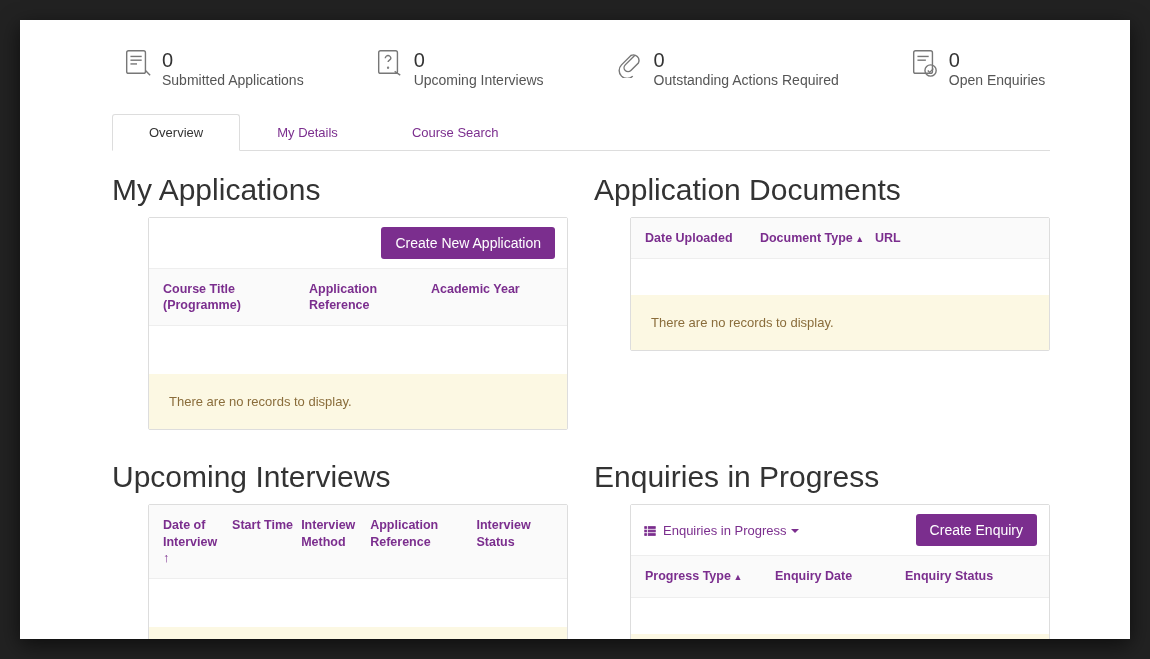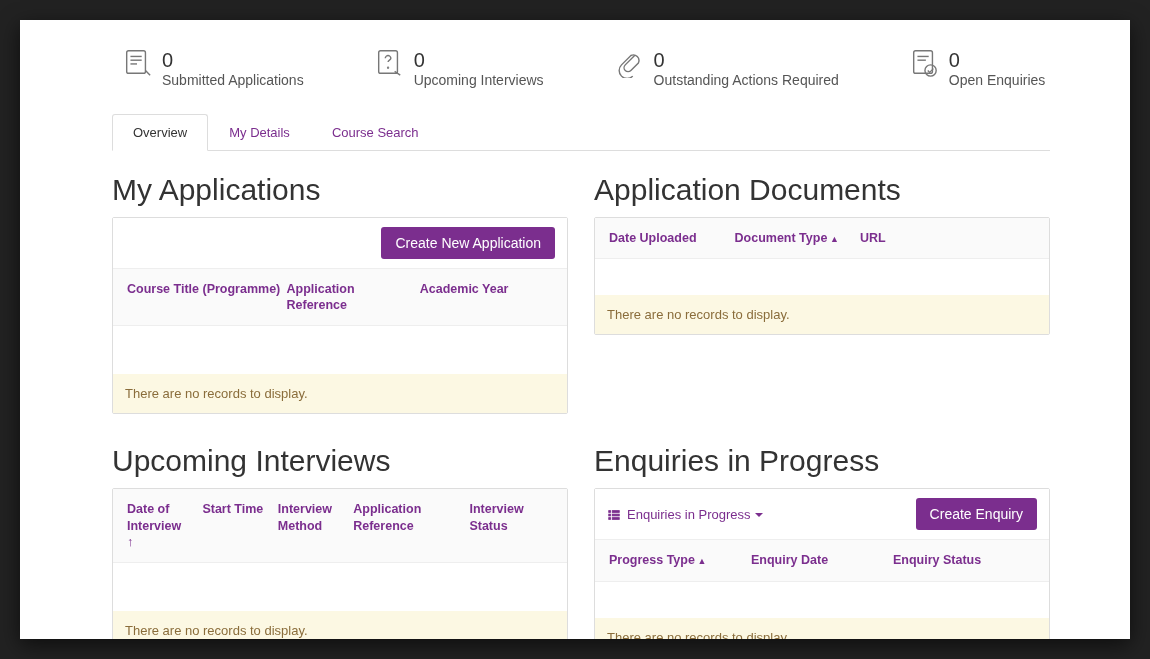--- a/index.html
+++ b/index.html
@@ -35,21 +35,21 @@
   .stat-val { font-size: 20px; color: #333; font-weight: 400; }
   .stat-label { font-size: 14px; color: #555; }
 
   .tabbar {
     display: flex;
     border-bottom: 1px solid #ddd;
     margin: 0 80px 18px 92px;
   }
   .tab {
     font-size: 13px;
-    padding: 10px 20px;
+    padding: 10px 36px;
     color: #7b2e8e;
     cursor: pointer;
     border: 1px solid transparent;
     border-bottom: none;
     position: relative;
     top: 1px;
   }
   .tab.active {
     color: #333;
     border: 1px solid #ddd;
@@ -67,20 +67,21 @@
   .panel { }
   .panel h2 {
     font-size: 30px;
     font-weight: 400;
     color: #333;
     margin: 4px 0 10px 0;
   }
   .card {
     border: 1px solid #ddd;
     border-radius: 2px;
+    margin-left: 36px;
   }
   .card-toolbar {
     display: flex;
     justify-content: flex-end;
     padding: 9px 12px;
     background: #fff;
     border-bottom: 1px solid #eee;
     min-height: 38px;
     align-items: center;
   }
@@ -113,21 +114,21 @@
   }
   .sort-up::after { content:" \25B2"; font-size:9px; }
   .arrow-below::after { content:"\2193"; display:block; font-weight:600; }
   .arrow-below-up::after { content:"\2191"; display:block; font-weight:600; }
 
   .tbody-blank { height: 48px; background:#fff; }
   .empty-msg {
     background: #fcf8e3;
     color: #8a6d3b;
     font-size: 13px;
-    padding: 12px;
+    padding: 20px;
   }
 
   
   .apps .th1{flex:1.2}.apps .th2{flex:1}.apps .th3{flex:1}.apps .th4{flex:1}.apps .th5{flex:1}
   .docs .th1{flex:1}.docs .th2{flex:1}.docs .th3{flex:1.4}
   .intv .th1{flex:.9}.intv .th2{flex:.9}.intv .th3{flex:.9}.intv .th4{flex:1.4}.intv .th5{flex:1}
   .enq .th1{flex:1}.enq .th2{flex:1}.enq .th3{flex:1}
 </style>
 </head>
 <body>

